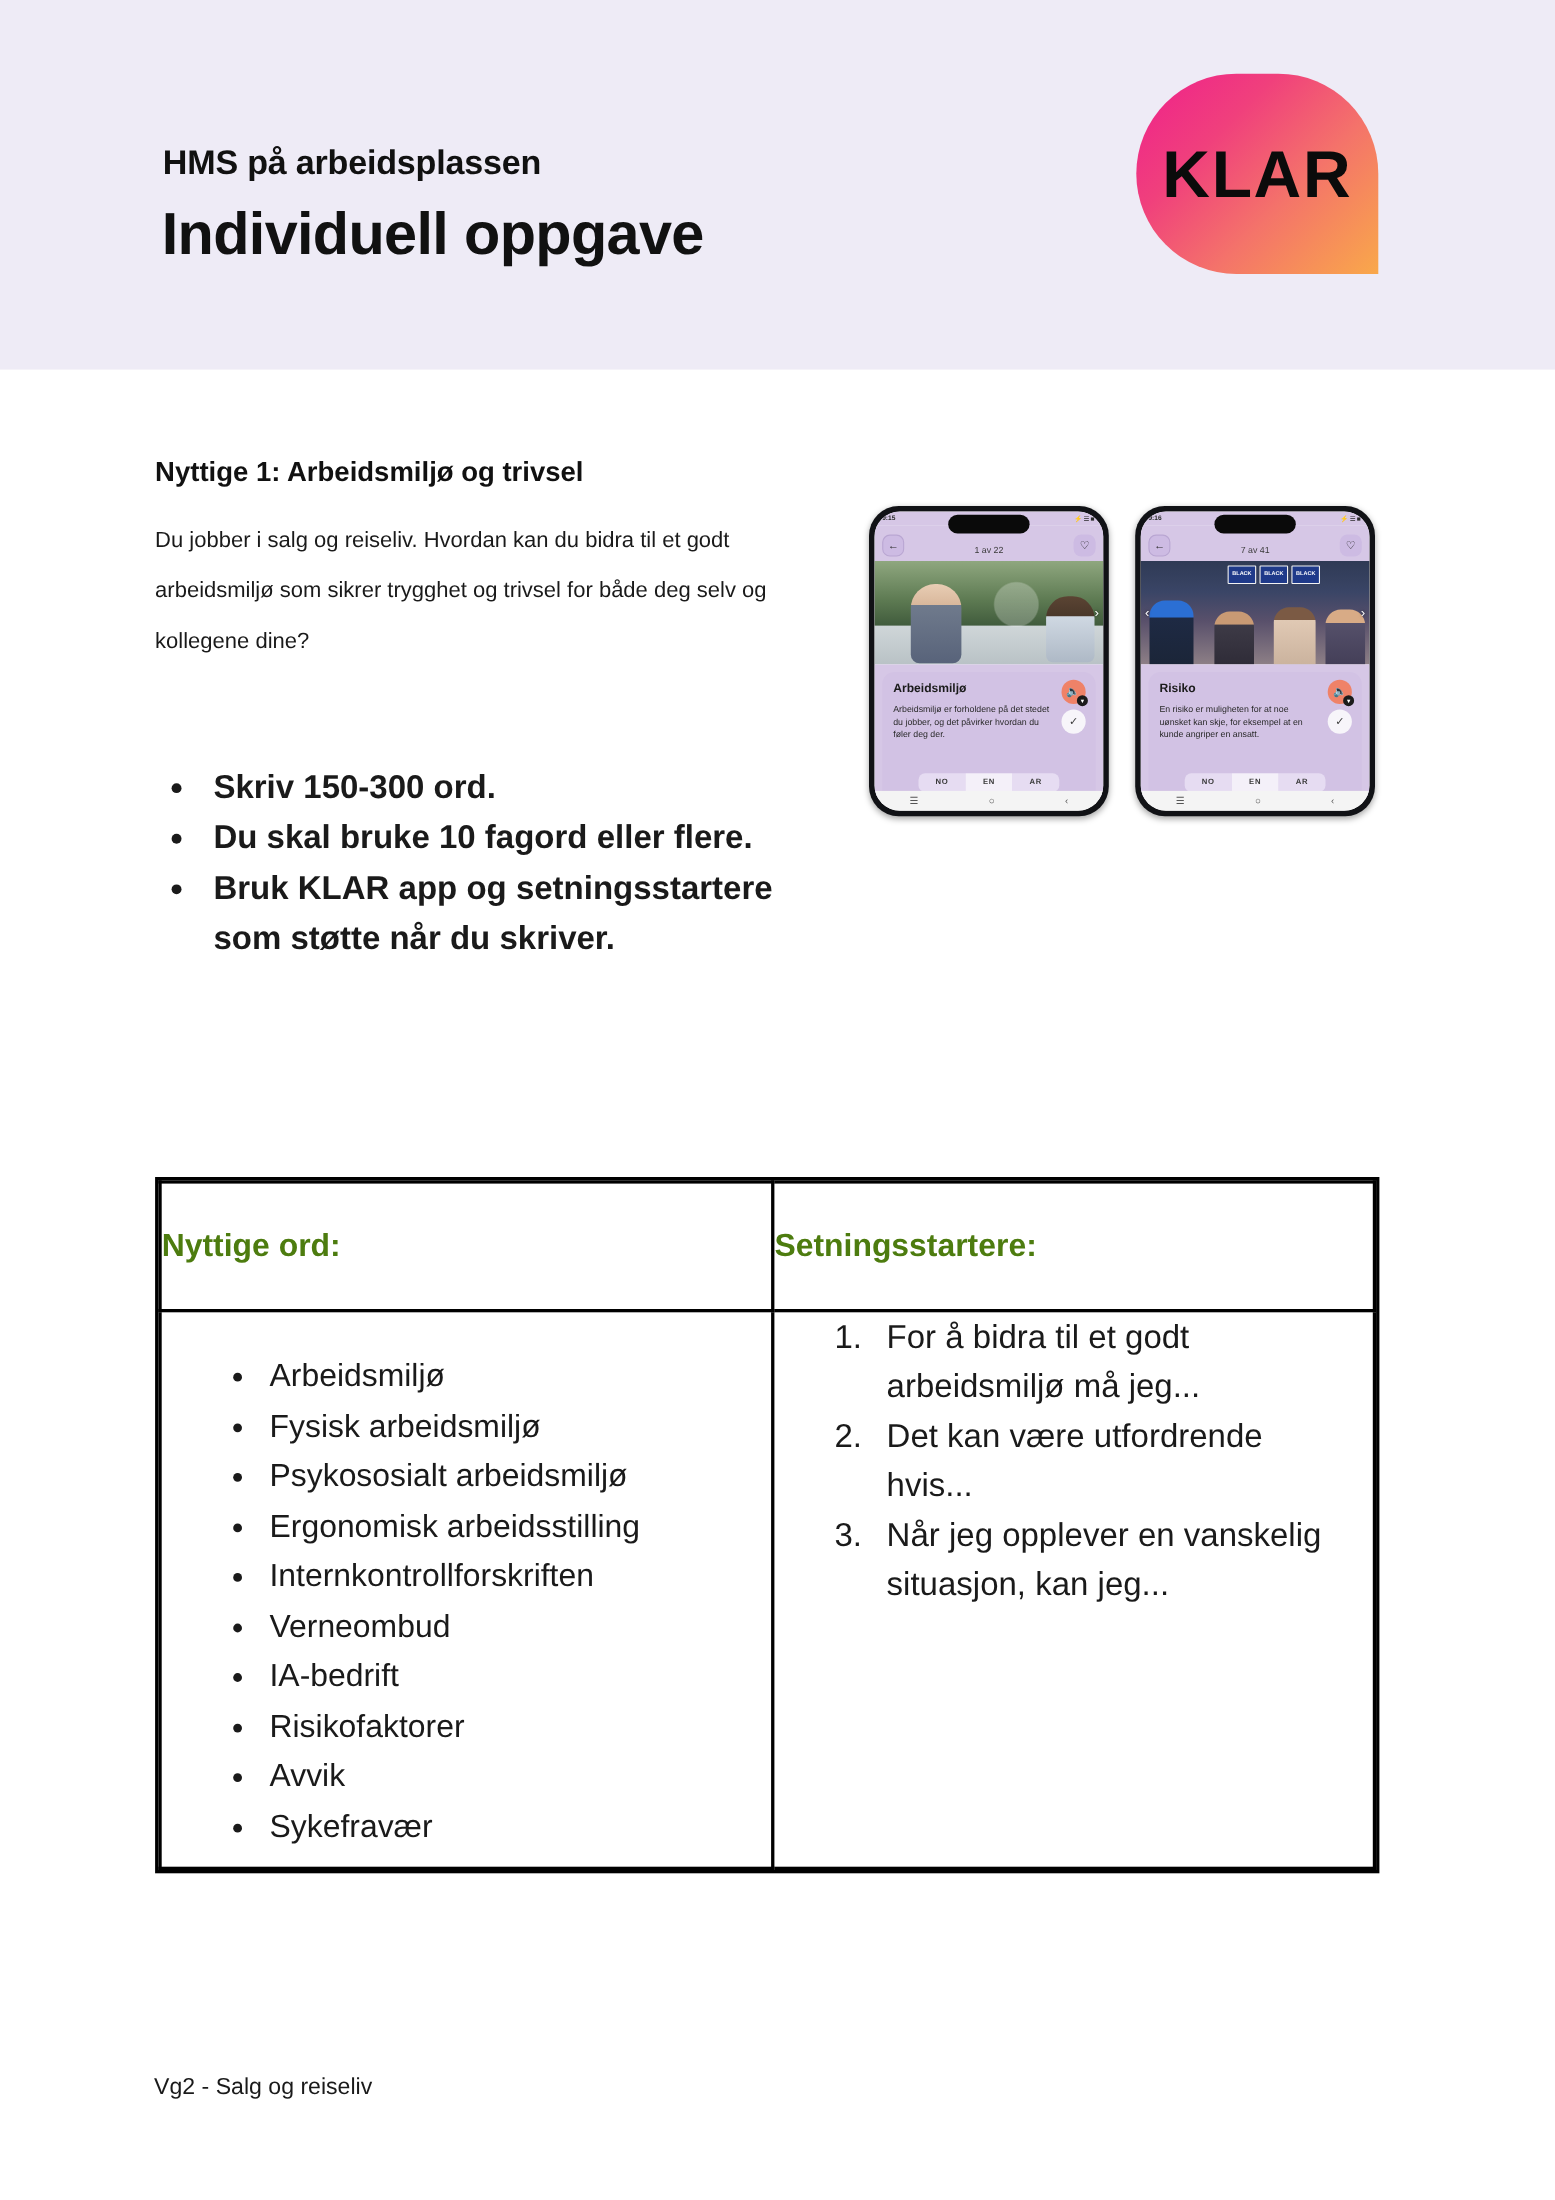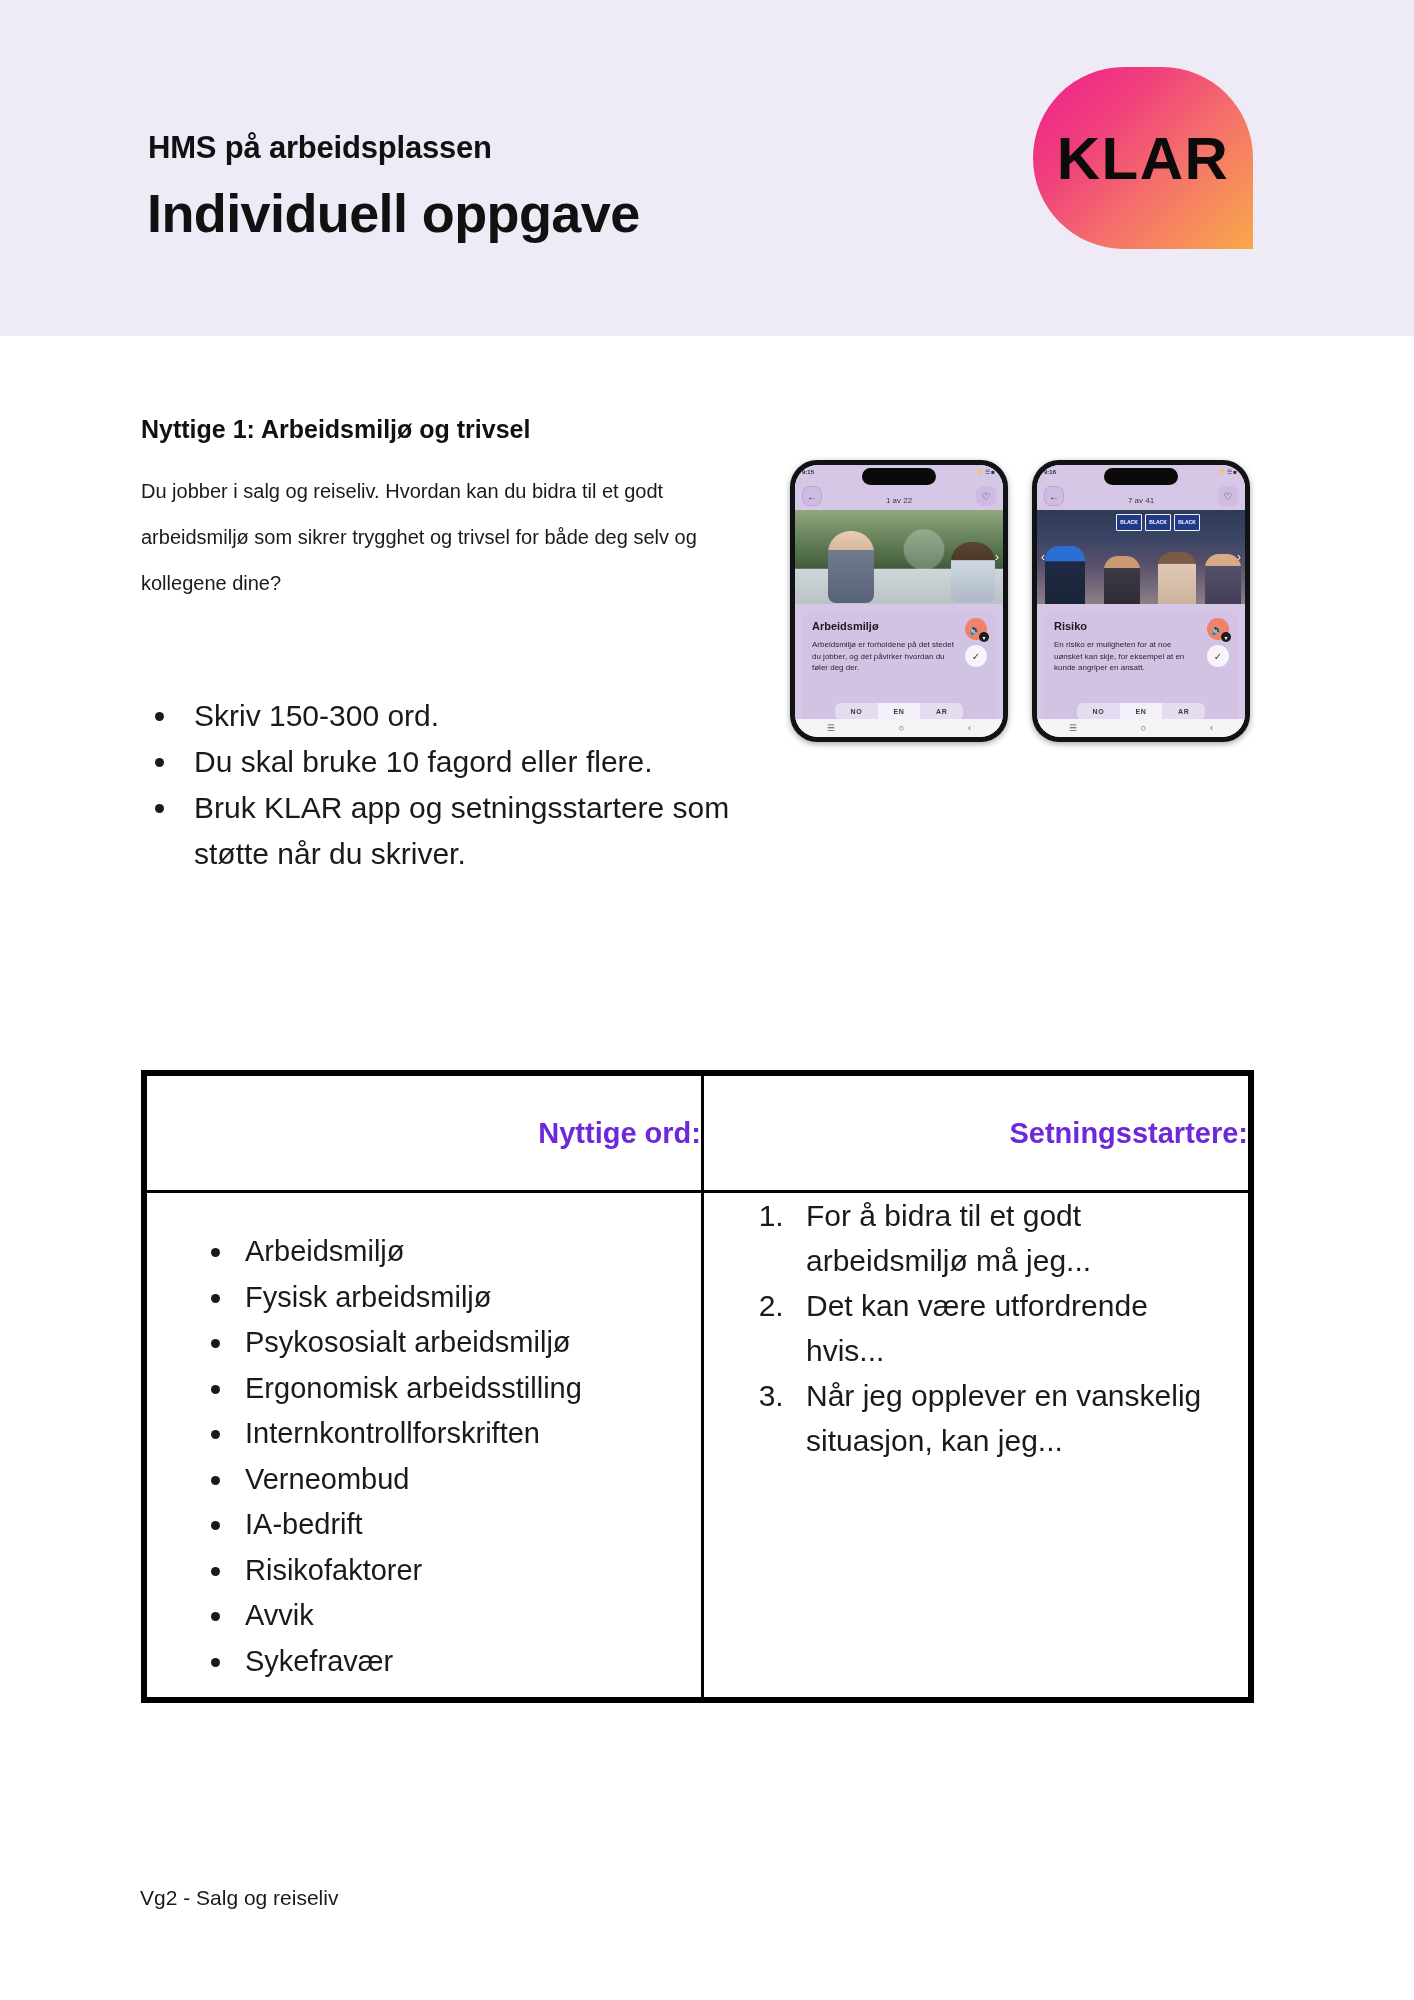--- a/index.html
+++ b/index.html
@@ -47,21 +47,21 @@
     font-size: 25px; font-weight: 700; color: #111111; white-space: nowrap;
   }
   .task-para {
     position: absolute; left: 141px; top: 468px;
     width: 560px;
     font-size: 20px; line-height: 46px; color: #1a1a1a;
   }
   .task-bullets {
     position: absolute; left: 180px; top: 693px;
     width: 560px;
-    font-size: 30px; line-height: 46px; color: #1a1a1a;
+    font-size: 30px; line-height: 46px; color: #1a1a1a; font-weight: bold;
   }
   .task-bullets li { margin-bottom: 0; padding-left: 14px; }
   ul.task-bullets { list-style: disc outside; }
 
   
   .phones { position: absolute; left: 790px; top: 460px; width: 470px; height: 290px; }
   .phone {
     position: absolute; top: 0;
     width: 218px; height: 282px;
     background: #111216;
@@ -186,22 +186,22 @@
 
   
   .tbl {
     position: absolute; left: 141px; top: 1070px;
     width: 1113px; height: 633px;
     border: 3px solid #000000; border-collapse: collapse;
   }
   .tbl table { width: 100%; height: 100%; border-collapse: collapse; }
   .tbl th, .tbl td { border: 3px solid #000000; vertical-align: top; }
   .tbl th {
-    height: 117px; font-size: 29px; font-weight: 700; text-align: right;
-    vertical-align: middle; color: #6d28d9;
+    height: 117px; font-size: 29px; font-weight: 700; text-align: left;
+    vertical-align: middle; color: #4d7c0f;
   }
   .col-left { width: 557px; }
   .cell-words { padding: 36px 0 0 0; }
   .cell-words ul { list-style: disc outside; margin-left: 88px; }
   .cell-words li { font-size: 29px; line-height: 45.5px; color: #1a1a1a; padding-left: 10px; }
   .cell-starters { padding: 0; vertical-align: middle; }
   .cell-starters ol { list-style: decimal outside; margin-left: 88px; margin-right: 30px; }
   .cell-starters li { font-size: 30px; line-height: 45px; color: #1a1a1a; padding-left: 14px; margin-bottom: 0; }
 
   

